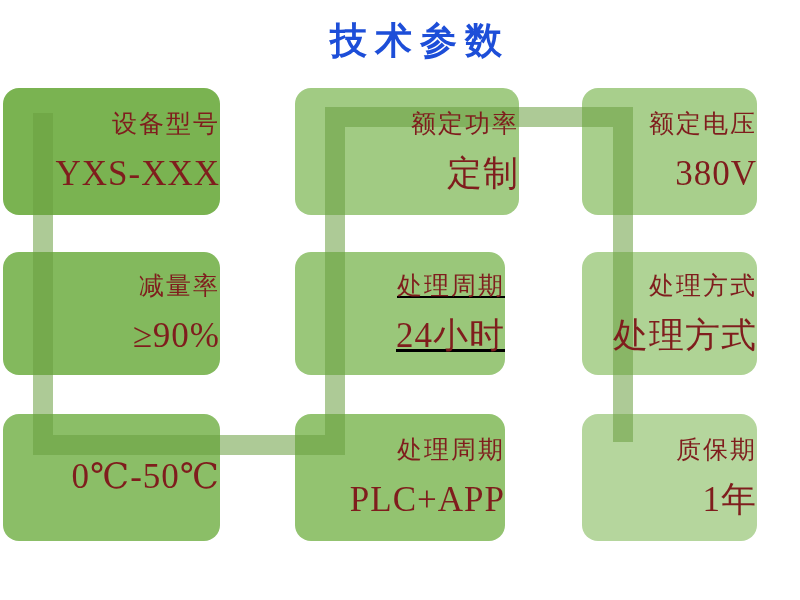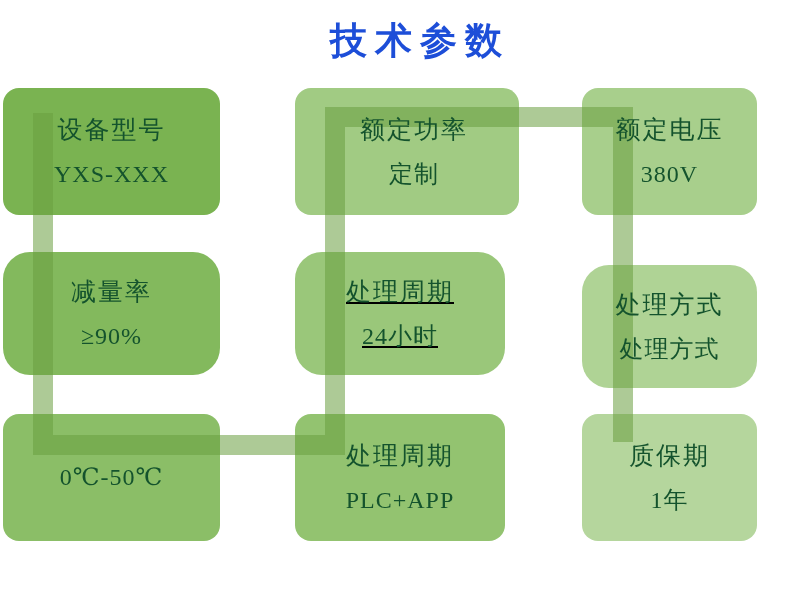--- a/index.html
+++ b/index.html
@@ -28,42 +28,42 @@
     display: flex;
     align-items: center;
     justify-content: center;
   }
   
   .c0 { left: 3px;   width: 217px; }
   .c1 { left: 295px; width: 210px; }
   .c2 { left: 582px; width: 175px; }
   
   .r0 { top: 88px;  height: 127px; }
-  .r1 { top: 252px; height: 123px; border-radius: 27px; }
+  .r1 { top: 252px; height: 123px; }
   .r2 { top: 414px; height: 127px; }
 
   .box-text {
     position: relative;
     z-index: 2;               
     display: flex;
     flex-direction: column;
-    align-items: center;
+    align-items: flex-end;
     justify-content: center;
     gap: 17px;
     width: 100%;
     text-align: center;
-    color: #14532d;
+    color: #7f1d1d;
   }
   .box-label {
     font-size: 25px;
     letter-spacing: 2px;
     line-height: 1.1;
   }
   .box-value {
-    font-size: 24px;
+    font-size: 35px;
     letter-spacing: 1px;
     line-height: 1.1;
   }
   .connector-layer {
     position: absolute;
     left: 0; top: 0;
     width: 800px; height: 600px;
     z-index: 1;               
     pointer-events: none;
   }
@@ -99,21 +99,21 @@
       <div class="box-label">减量率</div>
       <div class="box-value">≥90%</div>
     </div>
   </div>
   <div class="box r1 c1" style="background: rgb(154, 199, 122); text-decoration: underline;">
     <div class="box-text">
       <div class="box-label">处理周期</div>
       <div class="box-value">24小时</div>
     </div>
   </div>
-  <div class="box r1 c2" style="background: rgb(175, 211, 149); margin-top: 13px;">
+  <div class="box r1 c2" style="background: rgb(175, 211, 149);">
     <div class="box-text">
       <div class="box-label">处理方式</div>
       <div class="box-value">处理方式</div>
     </div>
   </div>
 
   <div class="box r2 c0" style="background: rgb(139, 190, 103);">
     <div class="box-text">
       <div class="box-value">0℃-50℃</div>
     </div>

